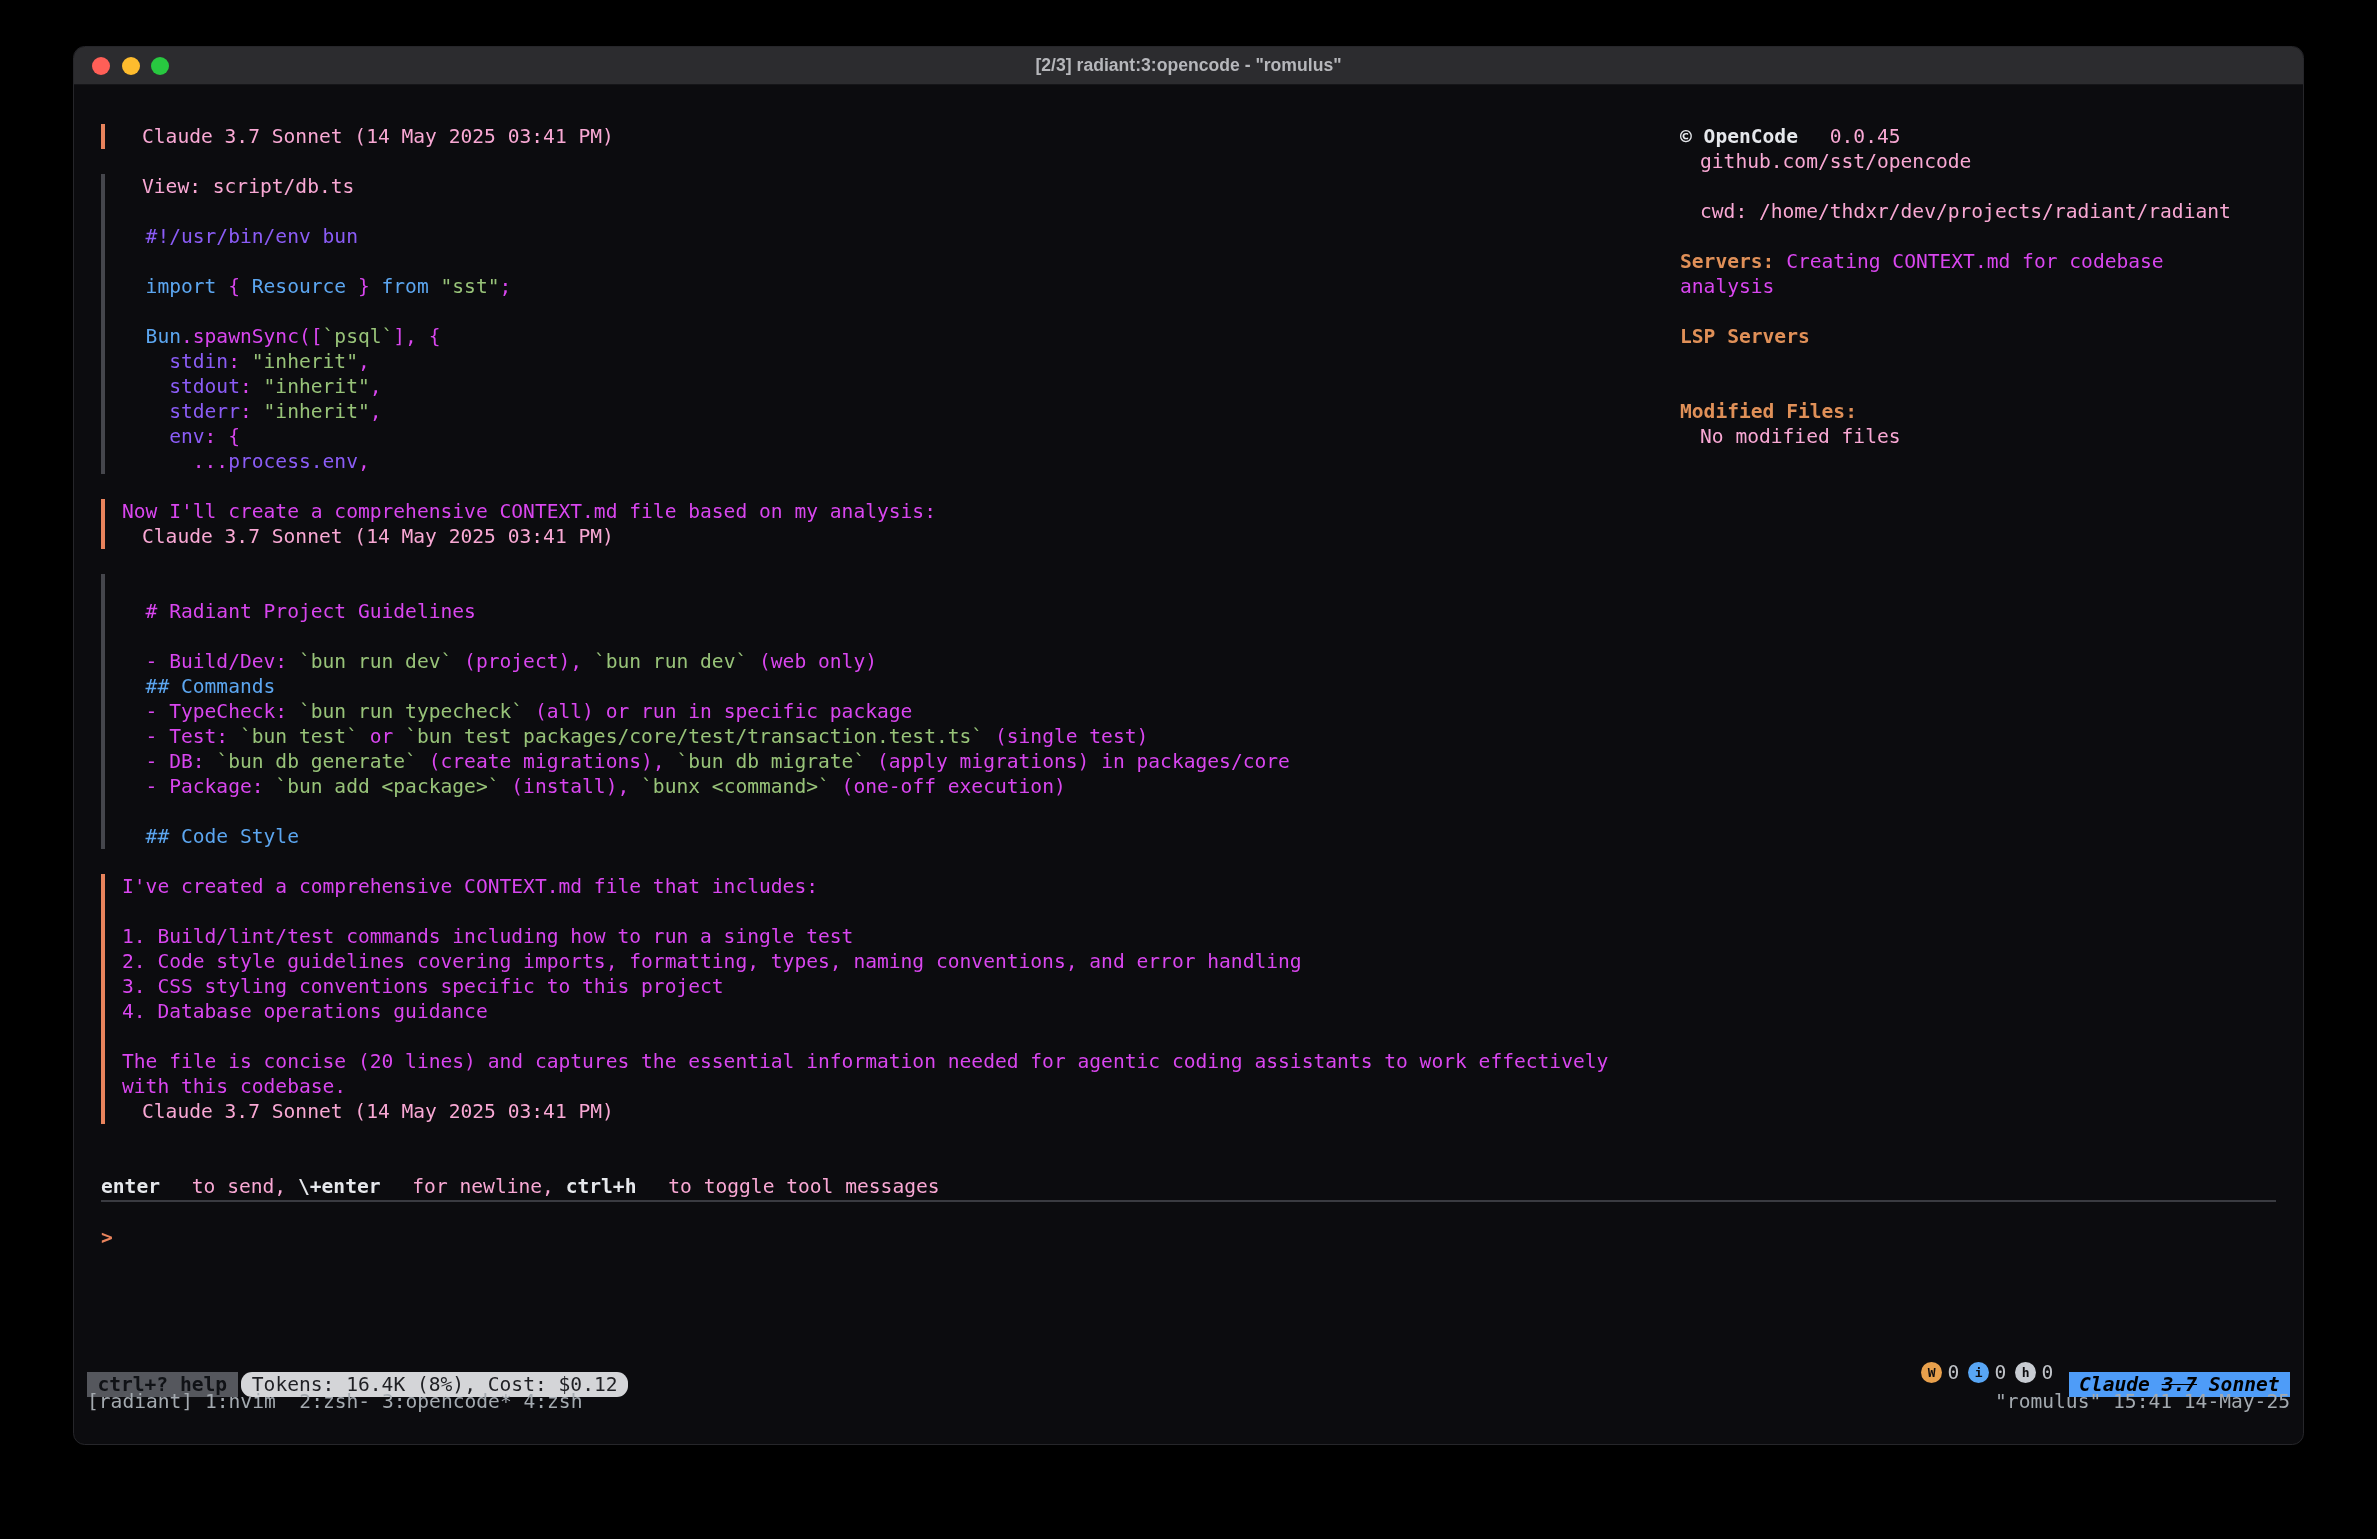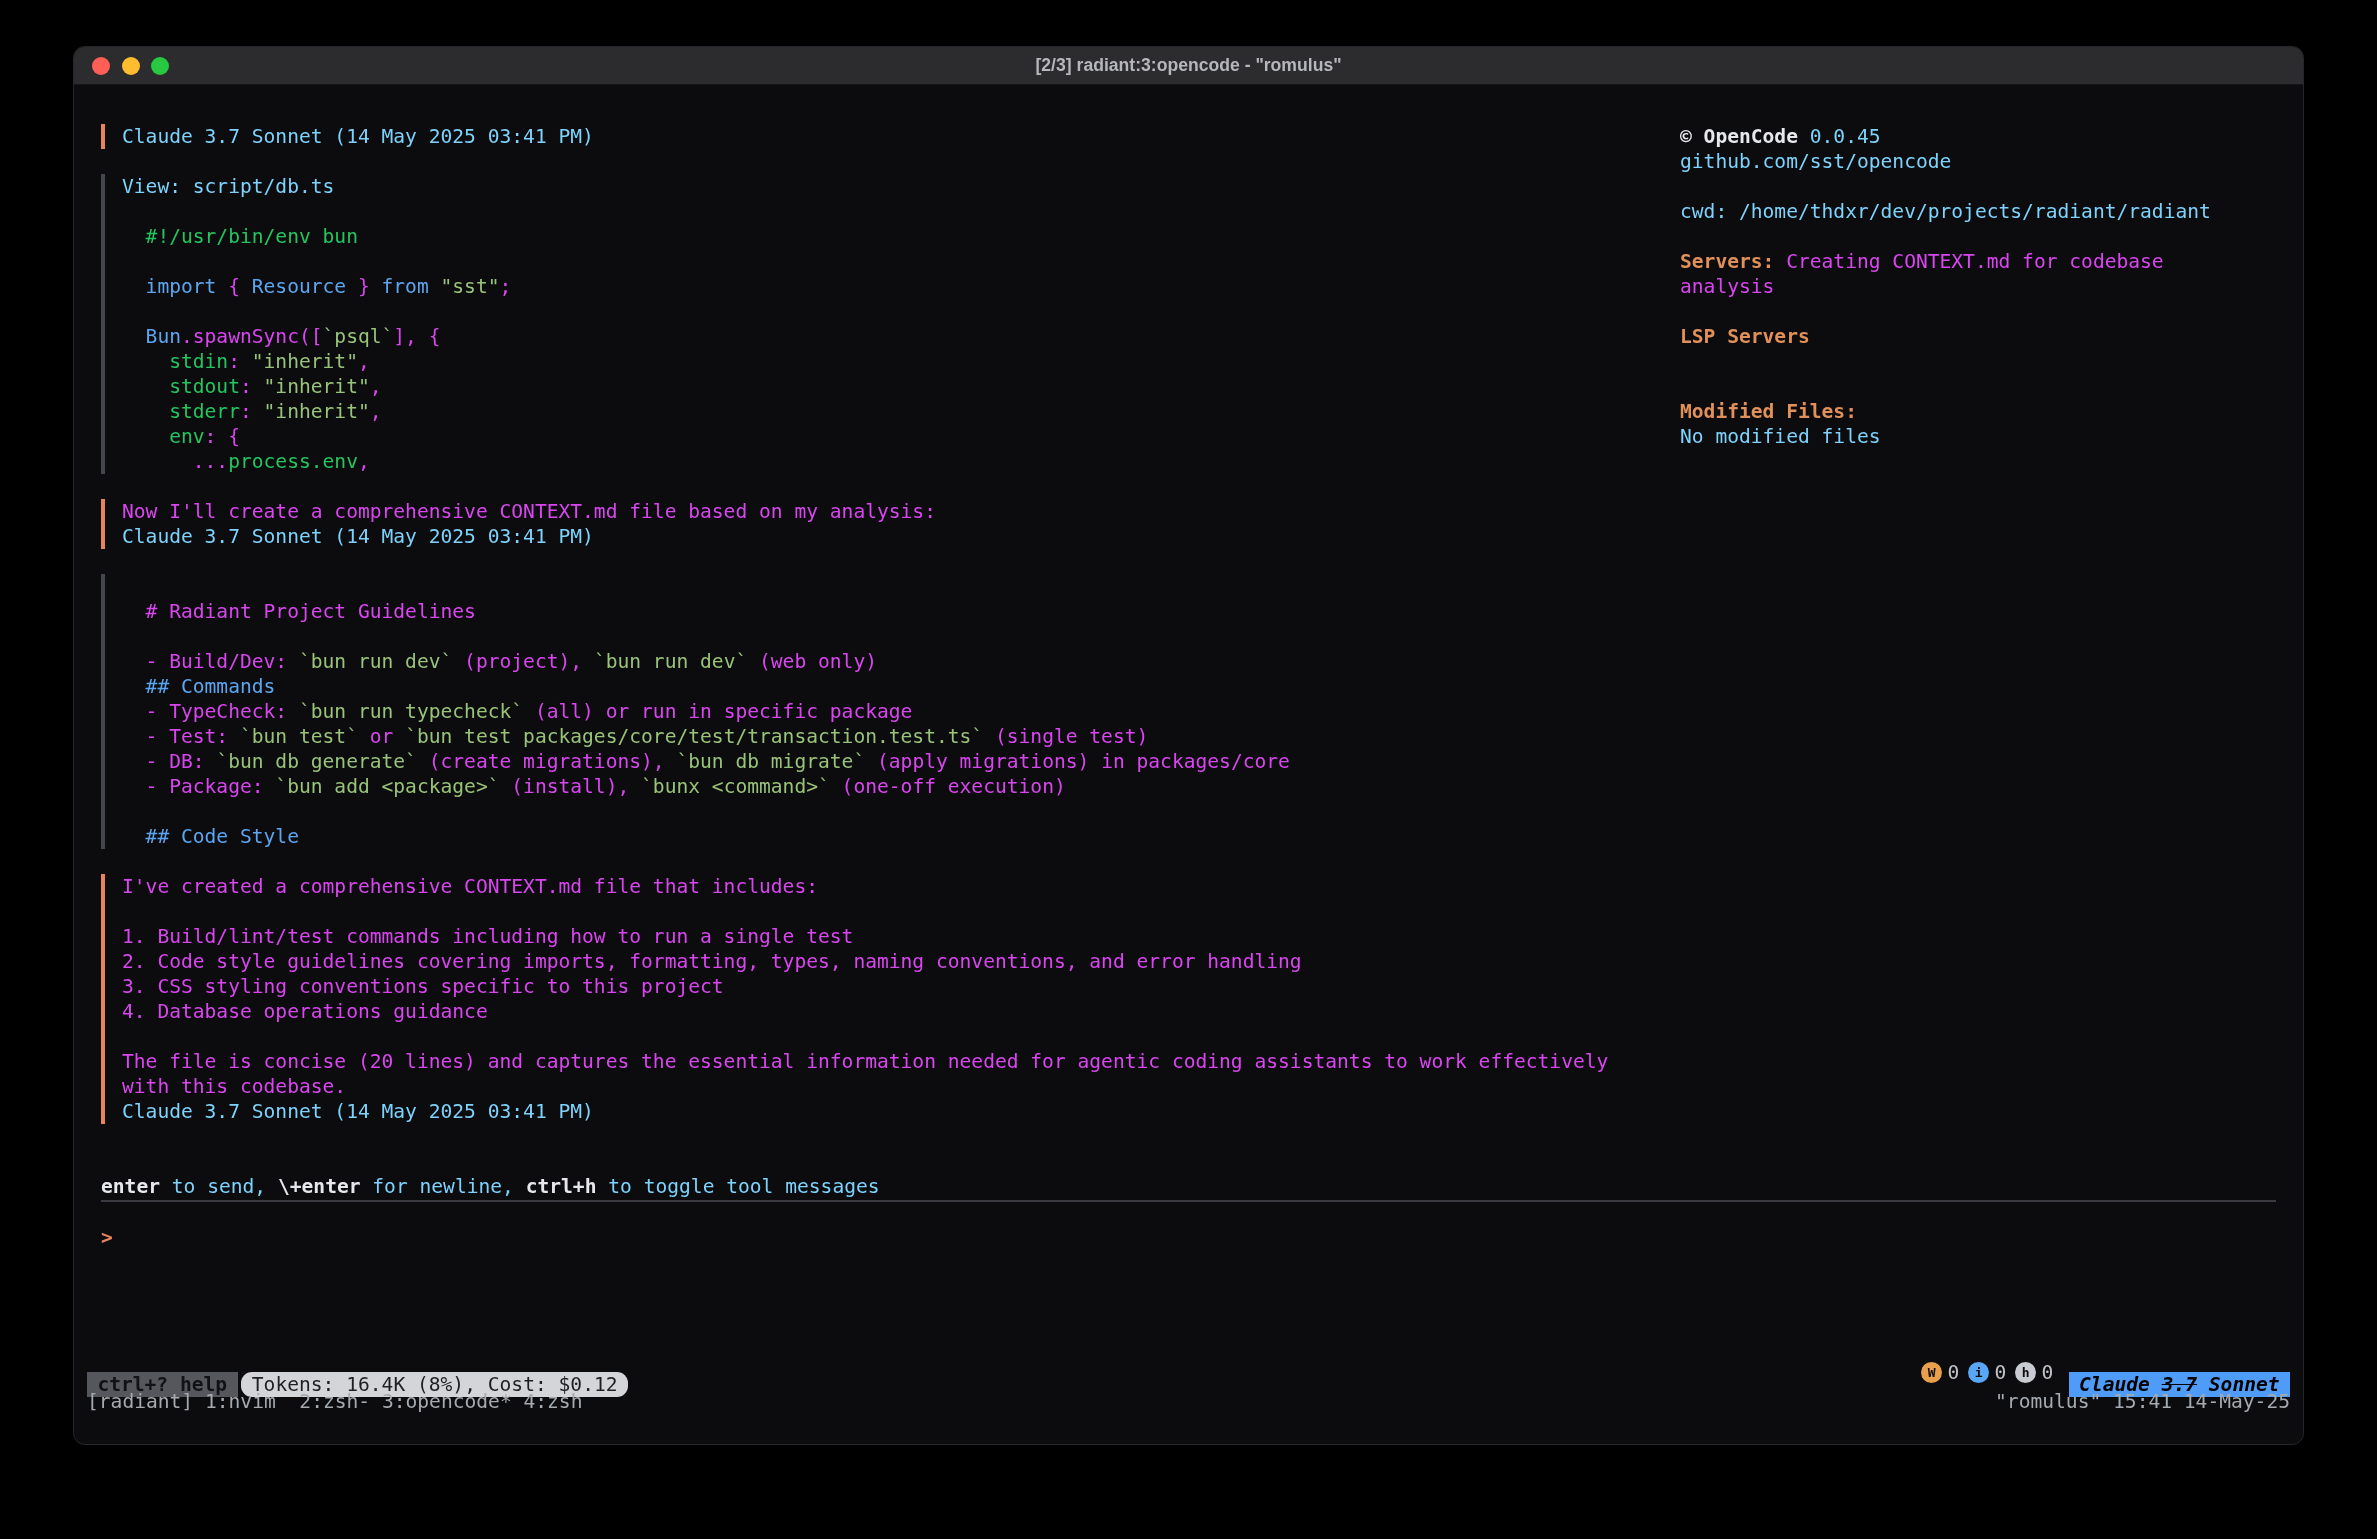--- a/index.html
+++ b/index.html
@@ -28,25 +28,25 @@
 
   .line { height:25px; line-height:25px; font-size:19.6px; white-space:pre; overflow:hidden; }
 
   .msg { border-left:4.6px solid #45464c; padding-left:17px; }
   .msg + .msg { margin-top:25px; }
   .msg-orange { border-left-color:#e8835c; }
   .msg-gray { border-left-color:#45464c; }
 
   .c-w  { color:#d946ef; }
   .c-wb { color:#e6e8ec; font-weight:bold; }
-  .c-g  { color:#7dd3fc; }
+  .c-g  { color:#f9a8d4;margin-left:20px; }
   .c-ob { color:#e09058; font-weight:bold; }
   .c-b  { color:#5ca6f0; }
   .c-gn { color:#98c379; }
-  .c-r  { color:#22c55e; }
+  .c-r  { color:#8b5cf6; }
 
   .composer { padding:0 27px; }
   .help-line { margin-top:50px; }
   .rule { margin-top:1.3px; height:1.3px; background:#3a3b41; }
   .prompt-row { margin-top:23.5px; height:25px; line-height:25px; font-size:19.6px; }
   .prompt-char { color:#e8835c; font-weight:bold; }
 
   .spacer { flex:1; }
 
   .status-row { height:25px; flex:0 0 25px; margin:0 13px 3.9px 13px;

